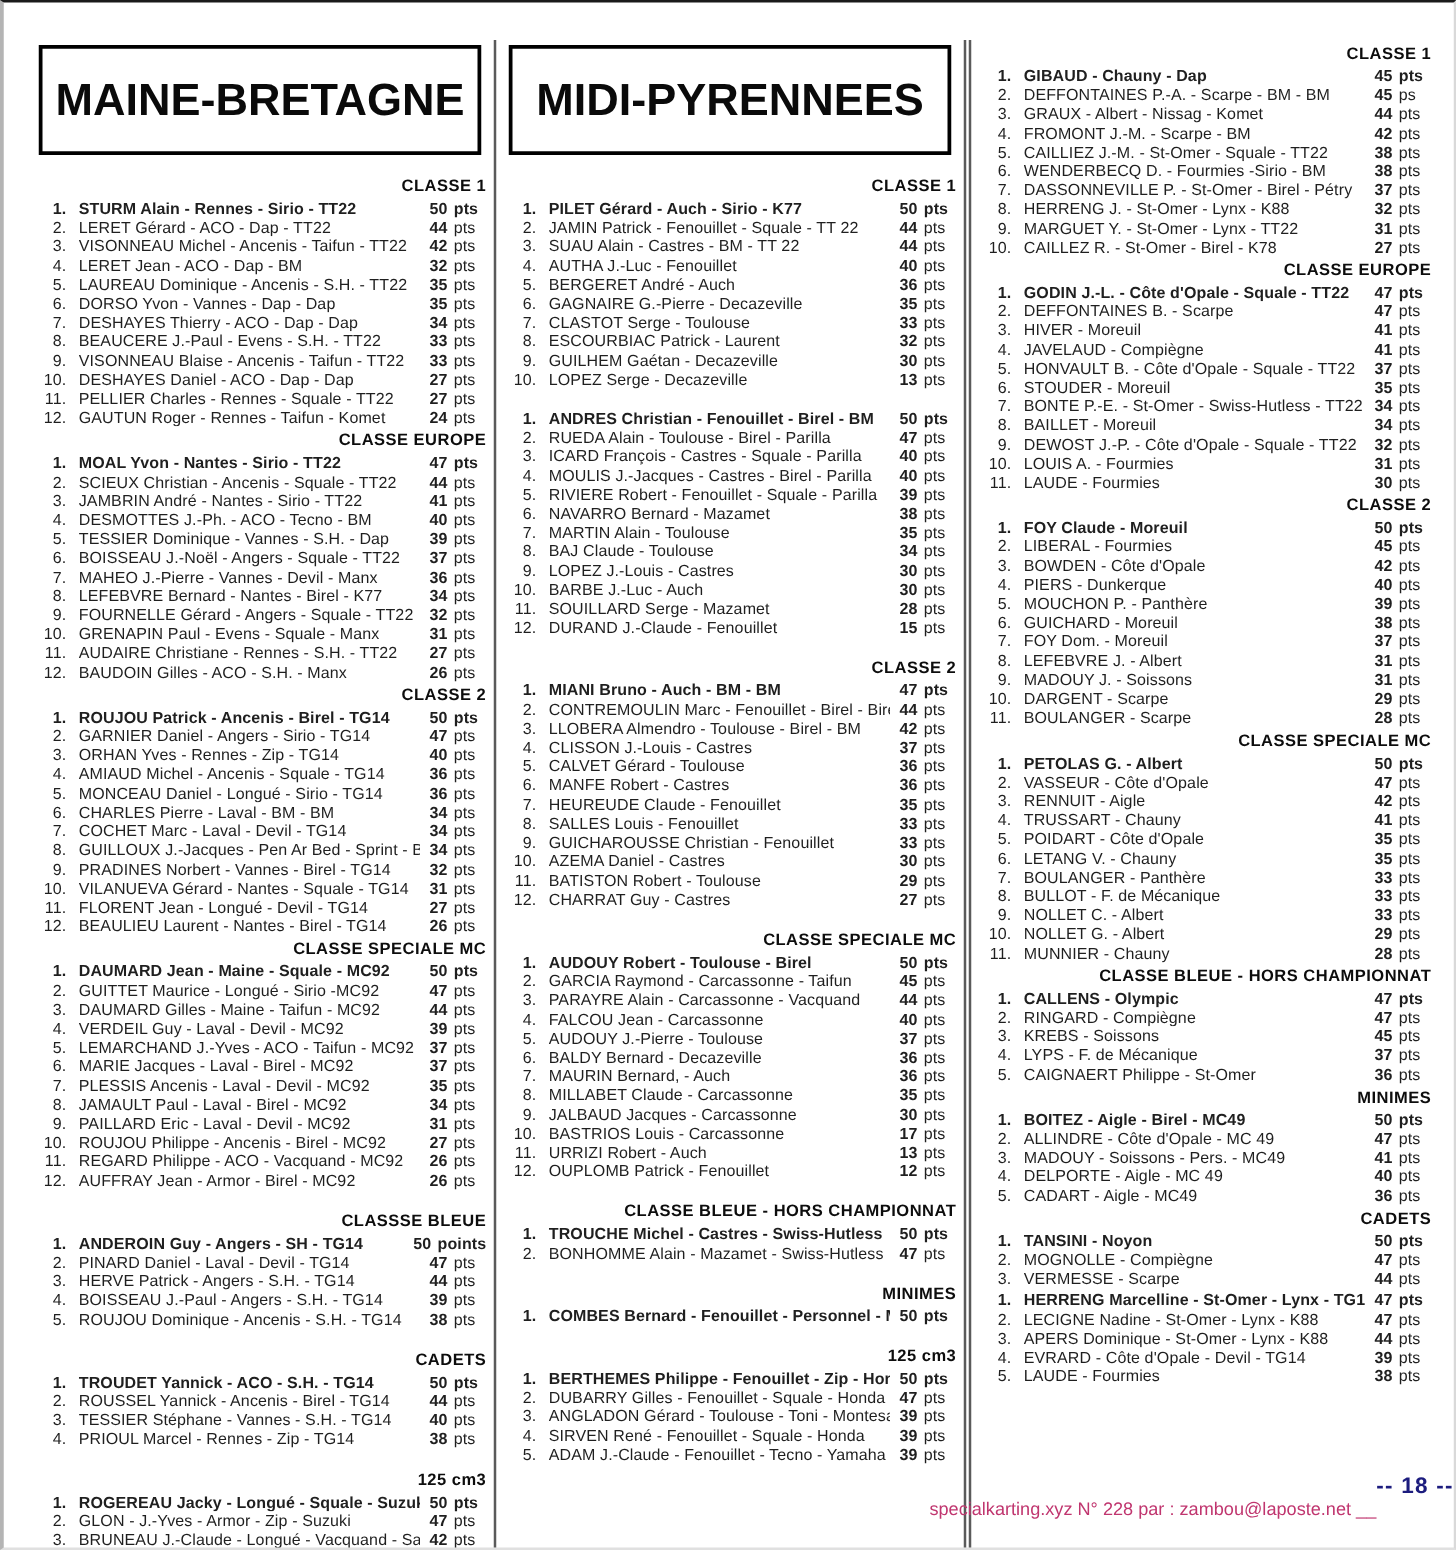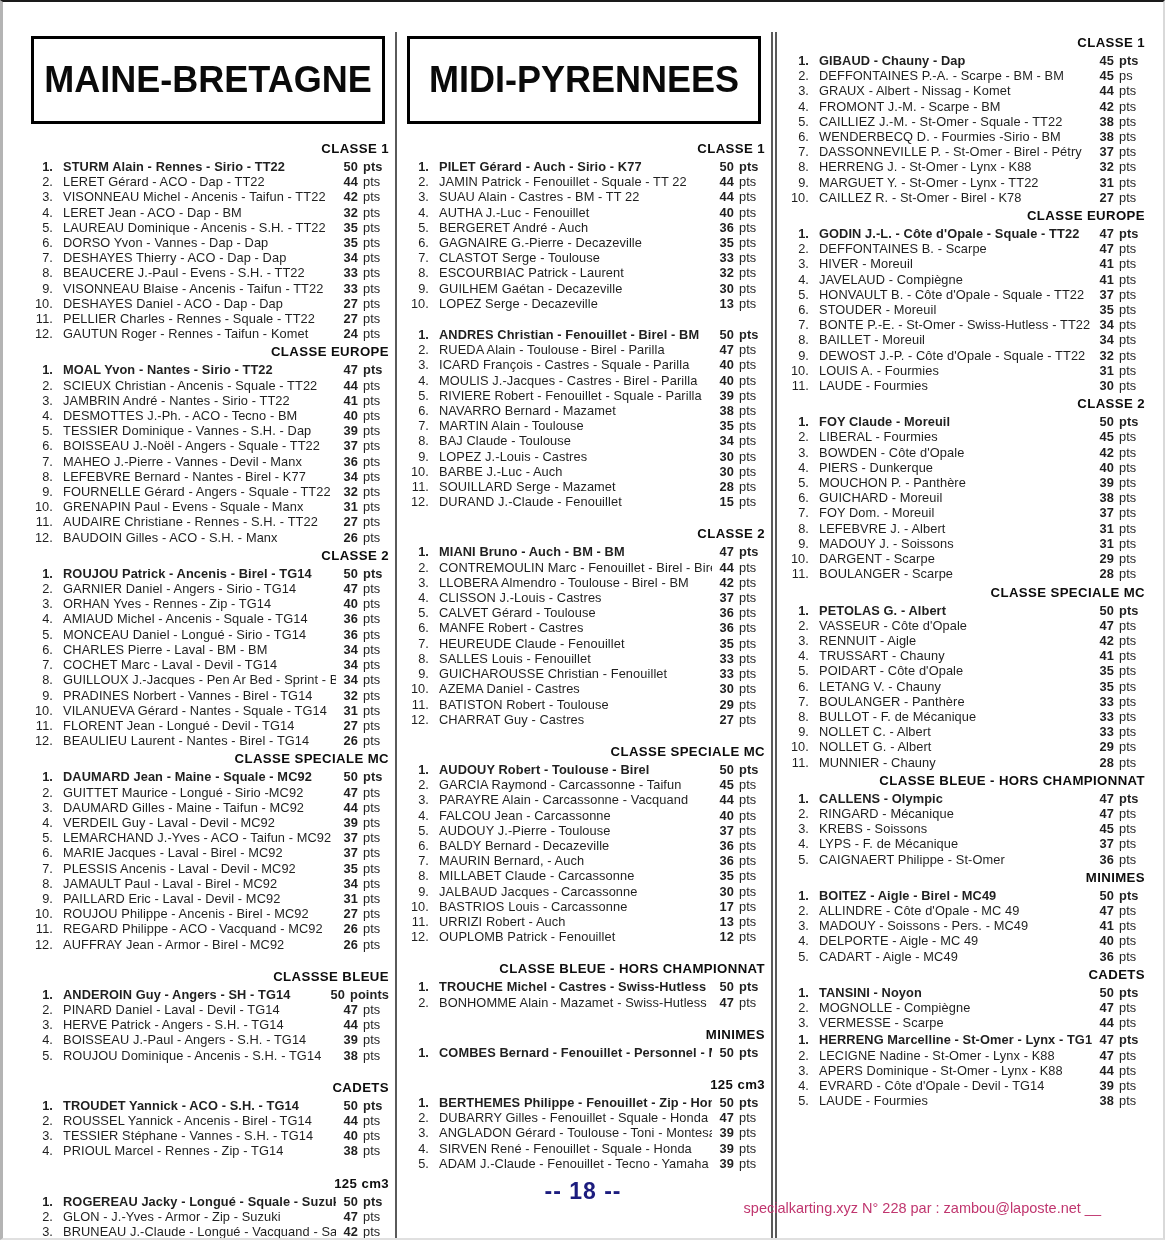--- a/index.html
+++ b/index.html
@@ -58,23 +58,23 @@
   }
   .entry.first{font-weight:bold;}
   .rank{width:24px;text-align:right;flex:0 0 auto;}
   .who{margin-left:10px;flex:1 1 auto;overflow:hidden;}
   .ptsv{flex:0 0 auto;width:22px;text-align:right;font-weight:bold;}
   .entry.first .ptsv{font-weight:bold;}
   .ptsu{flex:0 0 auto;margin-left:5px;min-width:26px;text-align:left;}
   .footer{position:absolute;left:0;right:0;bottom:0;height:62px;}
   .page-number{
     position:absolute;top:2px;left:0;right:0;
-    text-align:center;
+    text-align:right;
     font-weight:bold;
-    font-size:23px;
+    font-size:18px;
     letter-spacing:1px;
     color:#1c1c7e;
   }
   .credit{
     position:absolute;top:24px;right:62px;
     font-size:14.5px;
     color:#c0366f;
   }
 </style>
 </head>
@@ -1097,21 +1097,21 @@
         <div class="section">
           <div class="sec-heading">CLASSE BLEUE - HORS CHAMPIONNAT</div>
           <div class="entry first">
             <span class="rank">1.</span>
             <span class="who">CALLENS - Olympic</span>
             <span class="ptsv">47</span>
             <span class="ptsu">pts</span>
           </div>
           <div class="entry">
             <span class="rank">2.</span>
-            <span class="who">RINGARD - Mécanique</span>
+            <span class="who">RINGARD - Compiègne</span>
             <span class="ptsv">47</span>
             <span class="ptsu">pts</span>
           </div>
           <div class="entry">
             <span class="rank">3.</span>
             <span class="who">KREBS - Soissons</span>
             <span class="ptsv">45</span>
             <span class="ptsu">pts</span>
           </div>
           <div class="entry">

